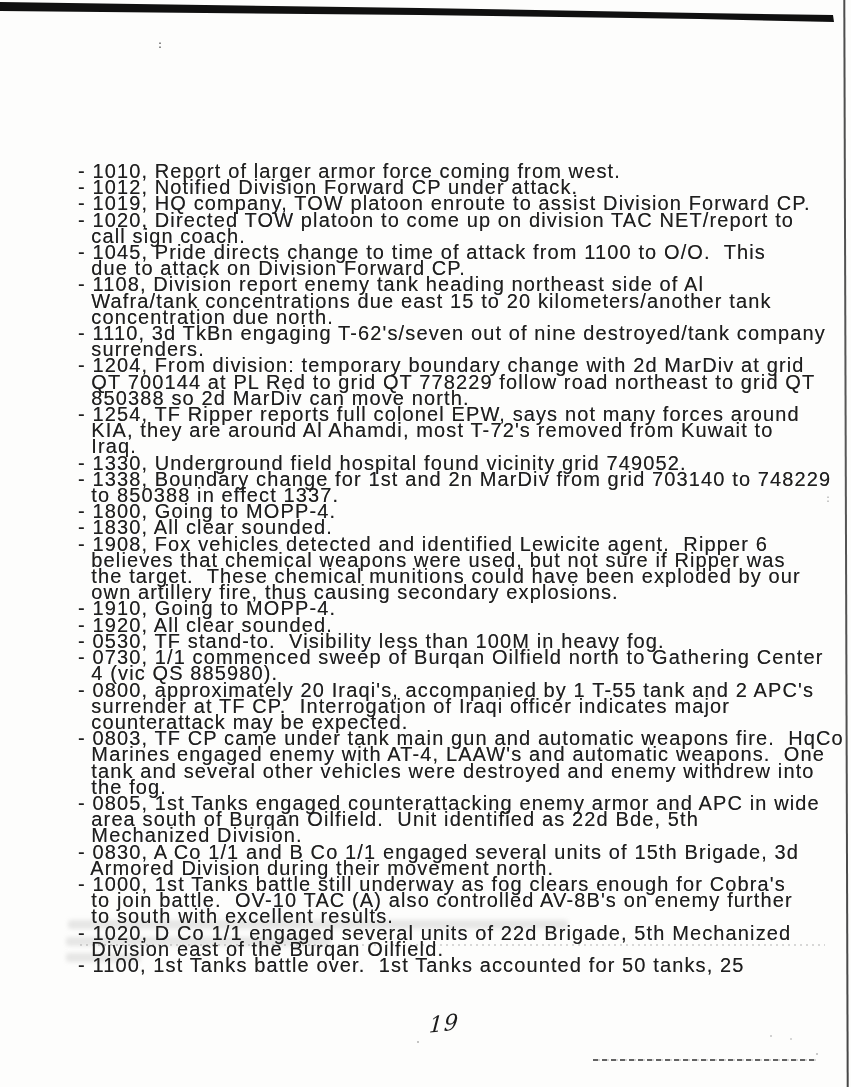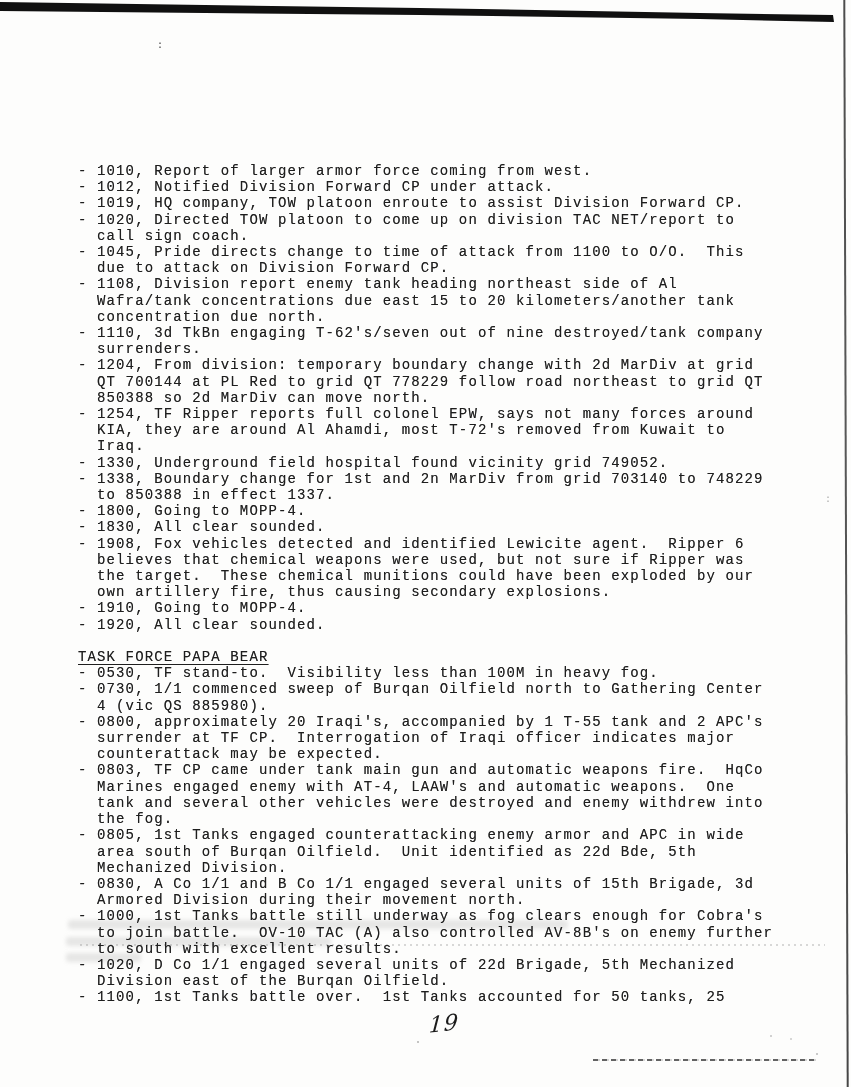--- a/index.html
+++ b/index.html
@@ -36,22 +36,22 @@
     filter:blur(2px);border-radius:3px;
   }
   .dotted-underline{
     position:absolute;height:1.5px;
     background:repeating-linear-gradient(90deg,#777 0 2px,transparent 2px 6px);
     opacity:.28;
   }
   
   .doc-text{
     position:absolute;left:78px;top:163px;width:760px;
-    font-family:Liberation Mono, monospace;
-    font-size:14px;
+    font-family:Liberation Sans, sans-serif;
+    font-size:20px;
     letter-spacing:1.12px;
     line-height:16.2px;
     color:#1e1e1e;
     text-shadow:0 0 .4px rgba(20,20,20,.55);
   }
   .doc-text pre{
     margin:0;
     font:inherit;
     letter-spacing:inherit;
     line-height:inherit;
@@ -126,21 +126,20 @@
 - 1338, Boundary change for 1st and 2n MarDiv from grid 703140 to 748229
   to 850388 in effect 1337.
 - 1800, Going to MOPP-4.
 - 1830, All clear sounded.
 - 1908, Fox vehicles detected and identified Lewicite agent.  Ripper 6
   believes that chemical weapons were used, but not sure if Ripper was
   the target.  These chemical munitions could have been exploded by our
   own artillery fire, thus causing secondary explosions.
 - 1910, Going to MOPP-4.
 - 1920, All clear sounded.</pre>
-    <div class="heading-line"><span class="underlined">TASK FORCE PAPA BEAR</span></div>
     <pre>- 0530, TF stand-to.  Visibility less than 100M in heavy fog.
 - 0730, 1/1 commenced sweep of Burqan Oilfield north to Gathering Center
   4 (vic QS 885980).
 - 0800, approximately 20 Iraqi's, accompanied by 1 T-55 tank and 2 APC's
   surrender at TF CP.  Interrogation of Iraqi officer indicates major
   counterattack may be expected.
 - 0803, TF CP came under tank main gun and automatic weapons fire.  HqCo
   Marines engaged enemy with AT-4, LAAW's and automatic weapons.  One
   tank and several other vehicles were destroyed and enemy withdrew into
   the fog.

